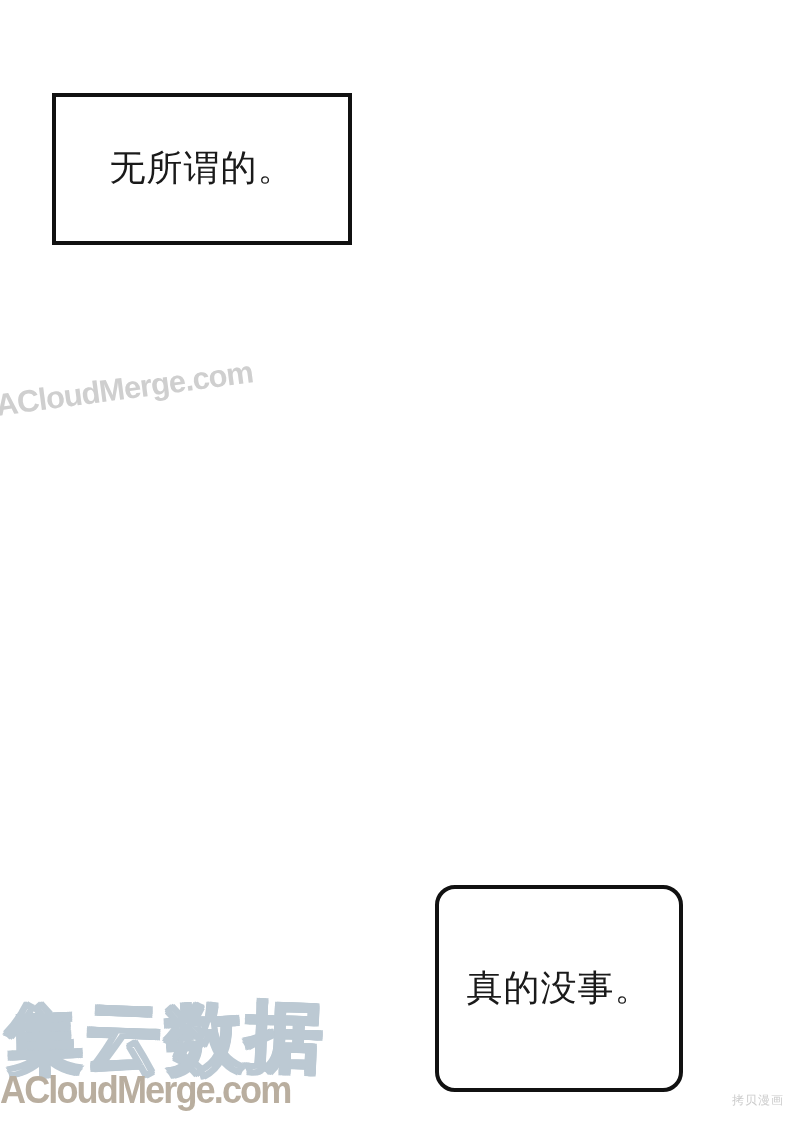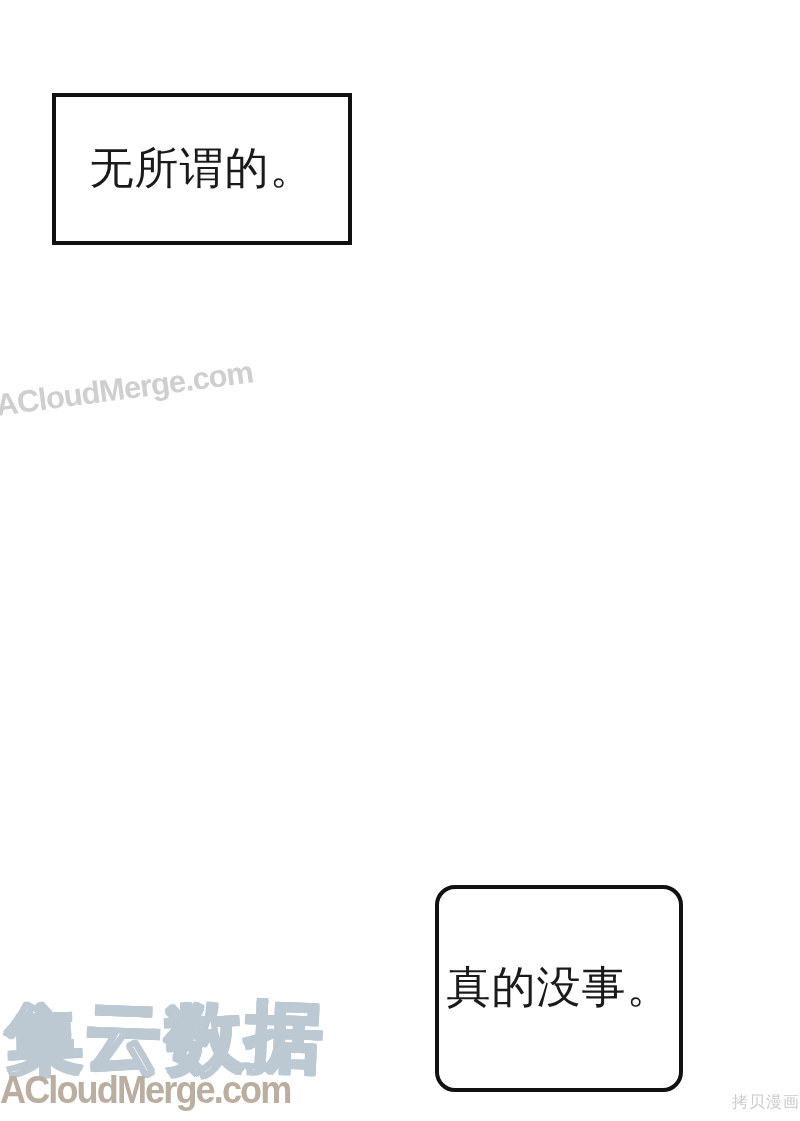--- a/index.html
+++ b/index.html
@@ -23,21 +23,21 @@
   
   .dialogue-box{
     position:absolute;
     box-sizing:border-box;
     border:4px solid var(--box-border);
     background:#ffffff;
     display:flex;align-items:center;justify-content:center;
   }
   .dialogue-box .dlg-text{
     font-family:"Liberation Serif","DejaVu Serif",serif;
-    font-size:44px;
+    font-size:36px;
     color:var(--box-text);
     letter-spacing:1px;
     white-space:nowrap;
     line-height:1.1;
   }
   .box-1{left:52px;top:93px;width:300px;height:152px;}
   .box-2{left:435px;top:885px;width:248px;height:207px;border-radius:20px;}
 
   
   .wm-diагonal,
@@ -86,21 +86,21 @@
     white-space:nowrap;
     transform:scaleX(0.95);
     transform-origin:left center;
     line-height:44px;
   }
 
   
   .wm-corner{
     position:absolute;
     left:732px;top:1092px;
-    font-size:16px;
+    font-size:12px;
     letter-spacing:1px;
     color:var(--corner-color);
     white-space:nowrap;
     opacity:.9;
   }
 </style>
 </head>
 <body>
 
 <div class="page">

